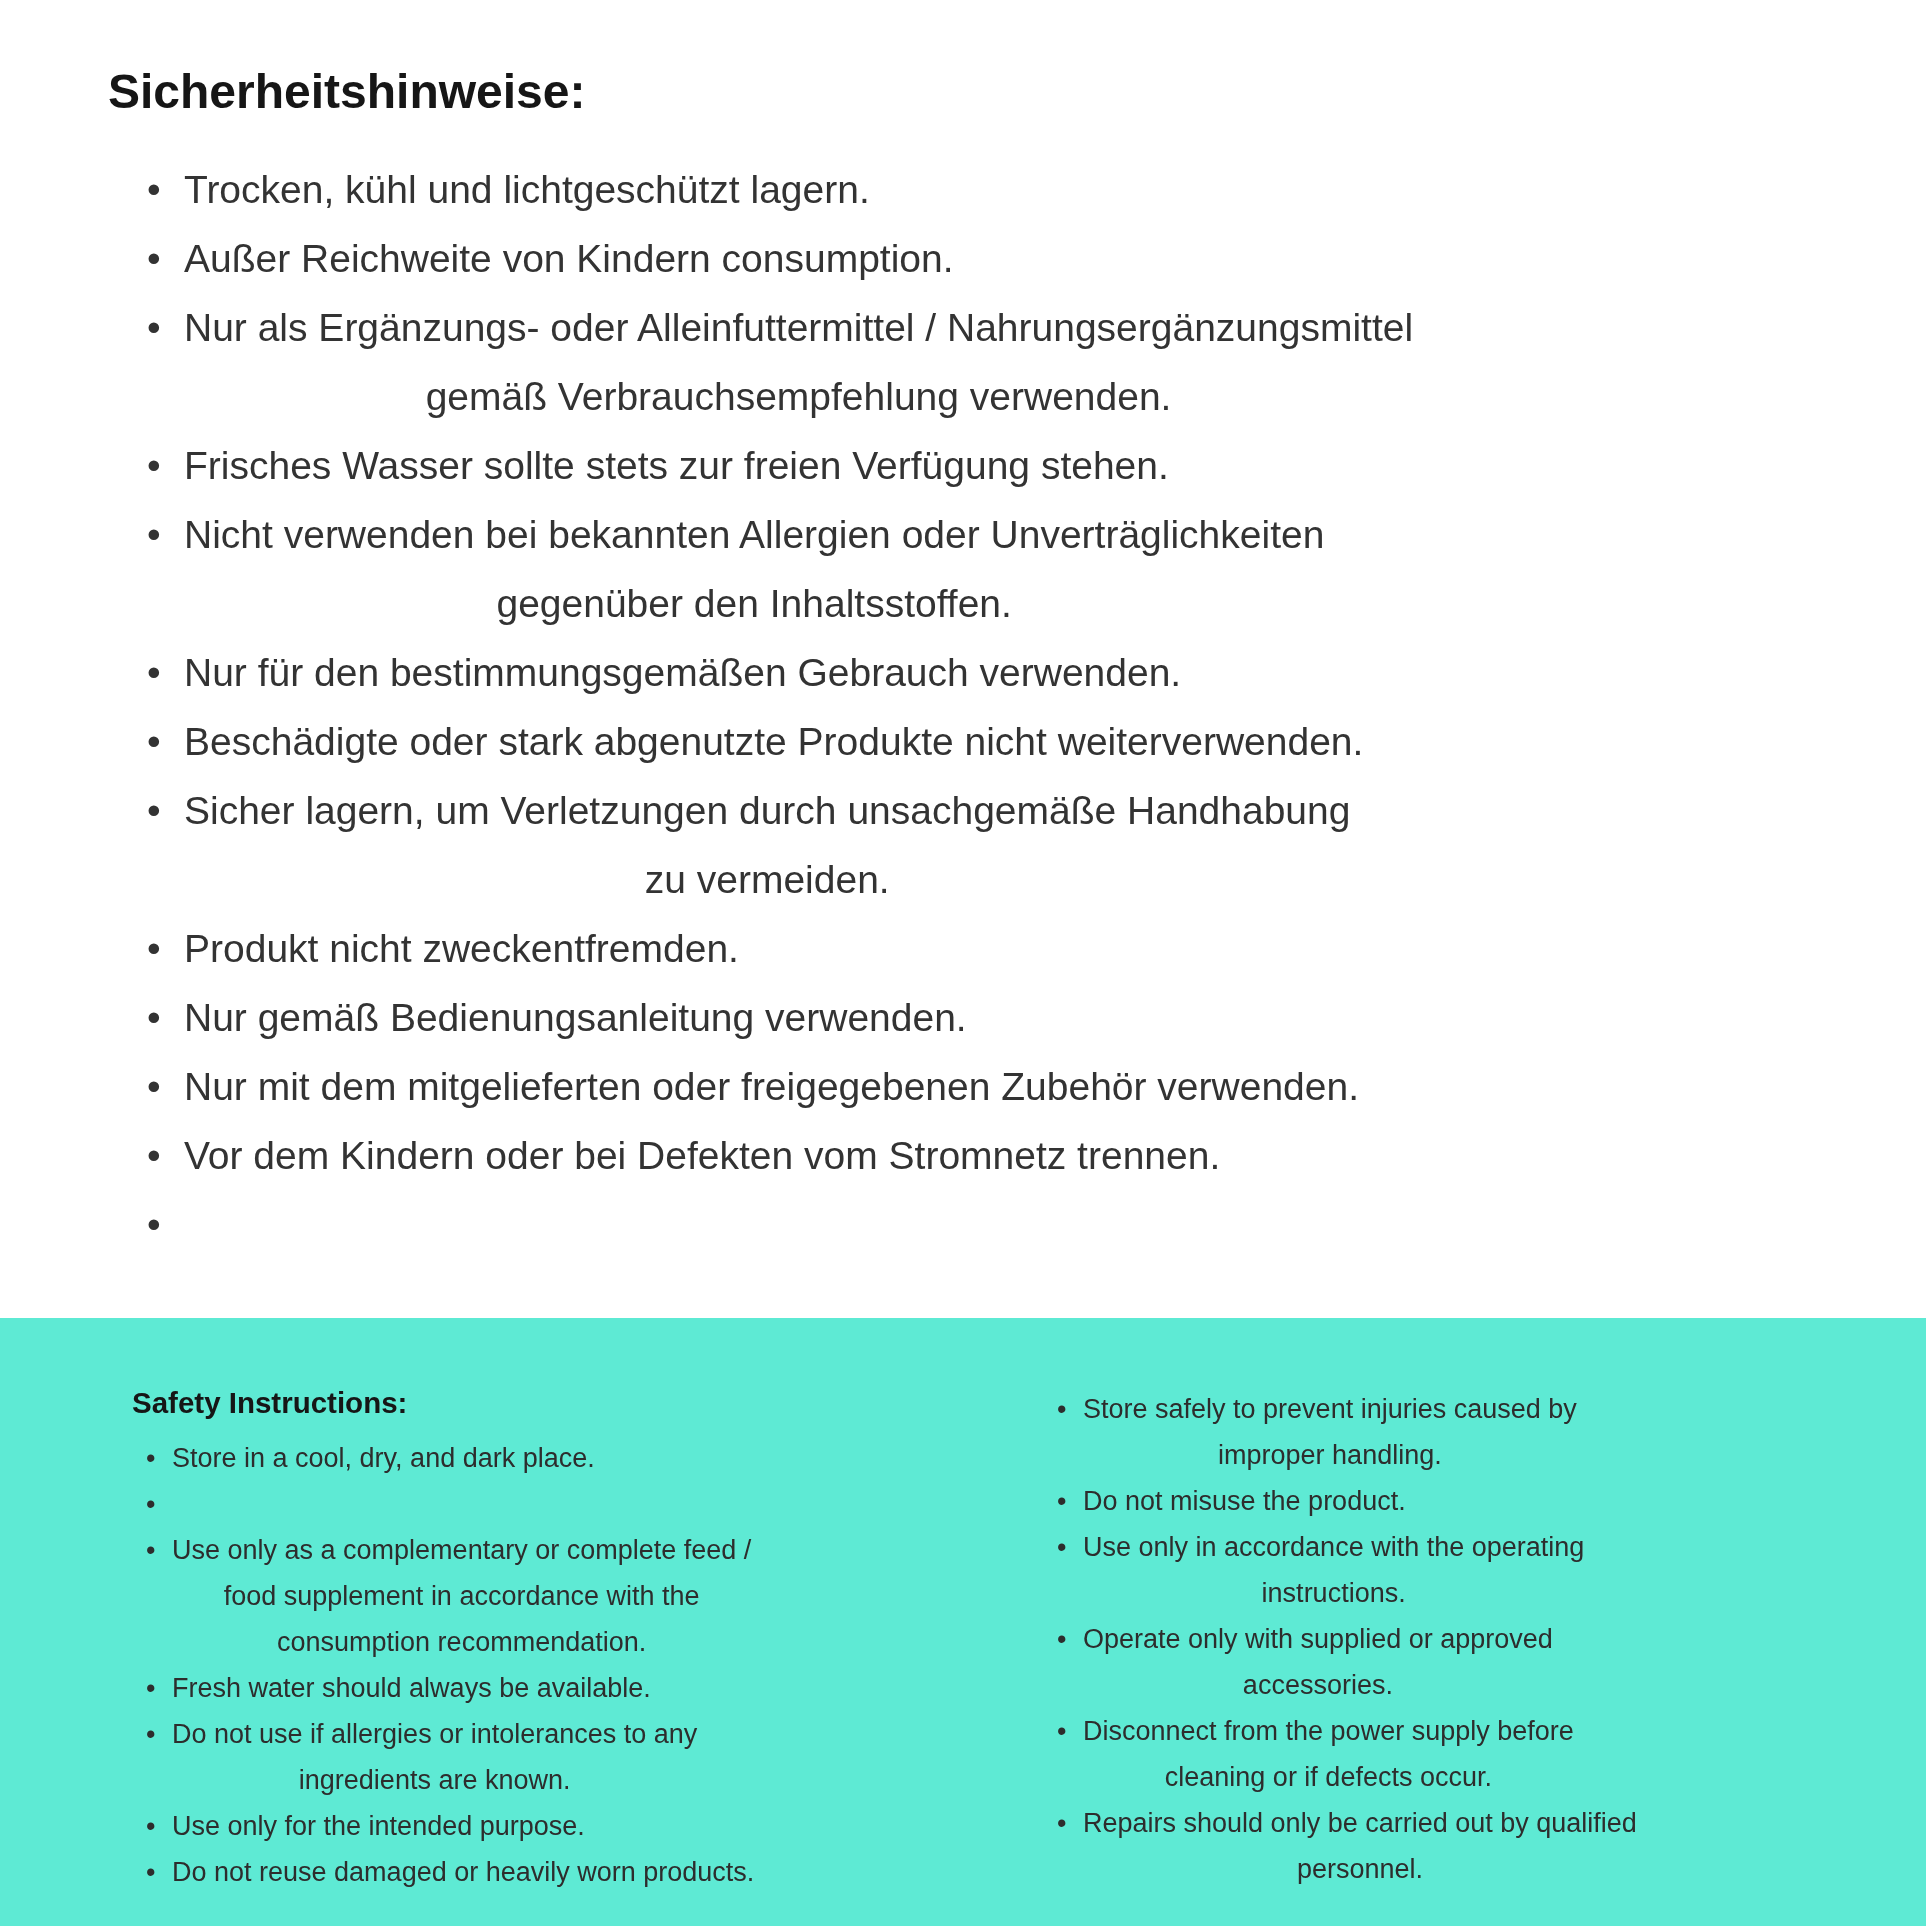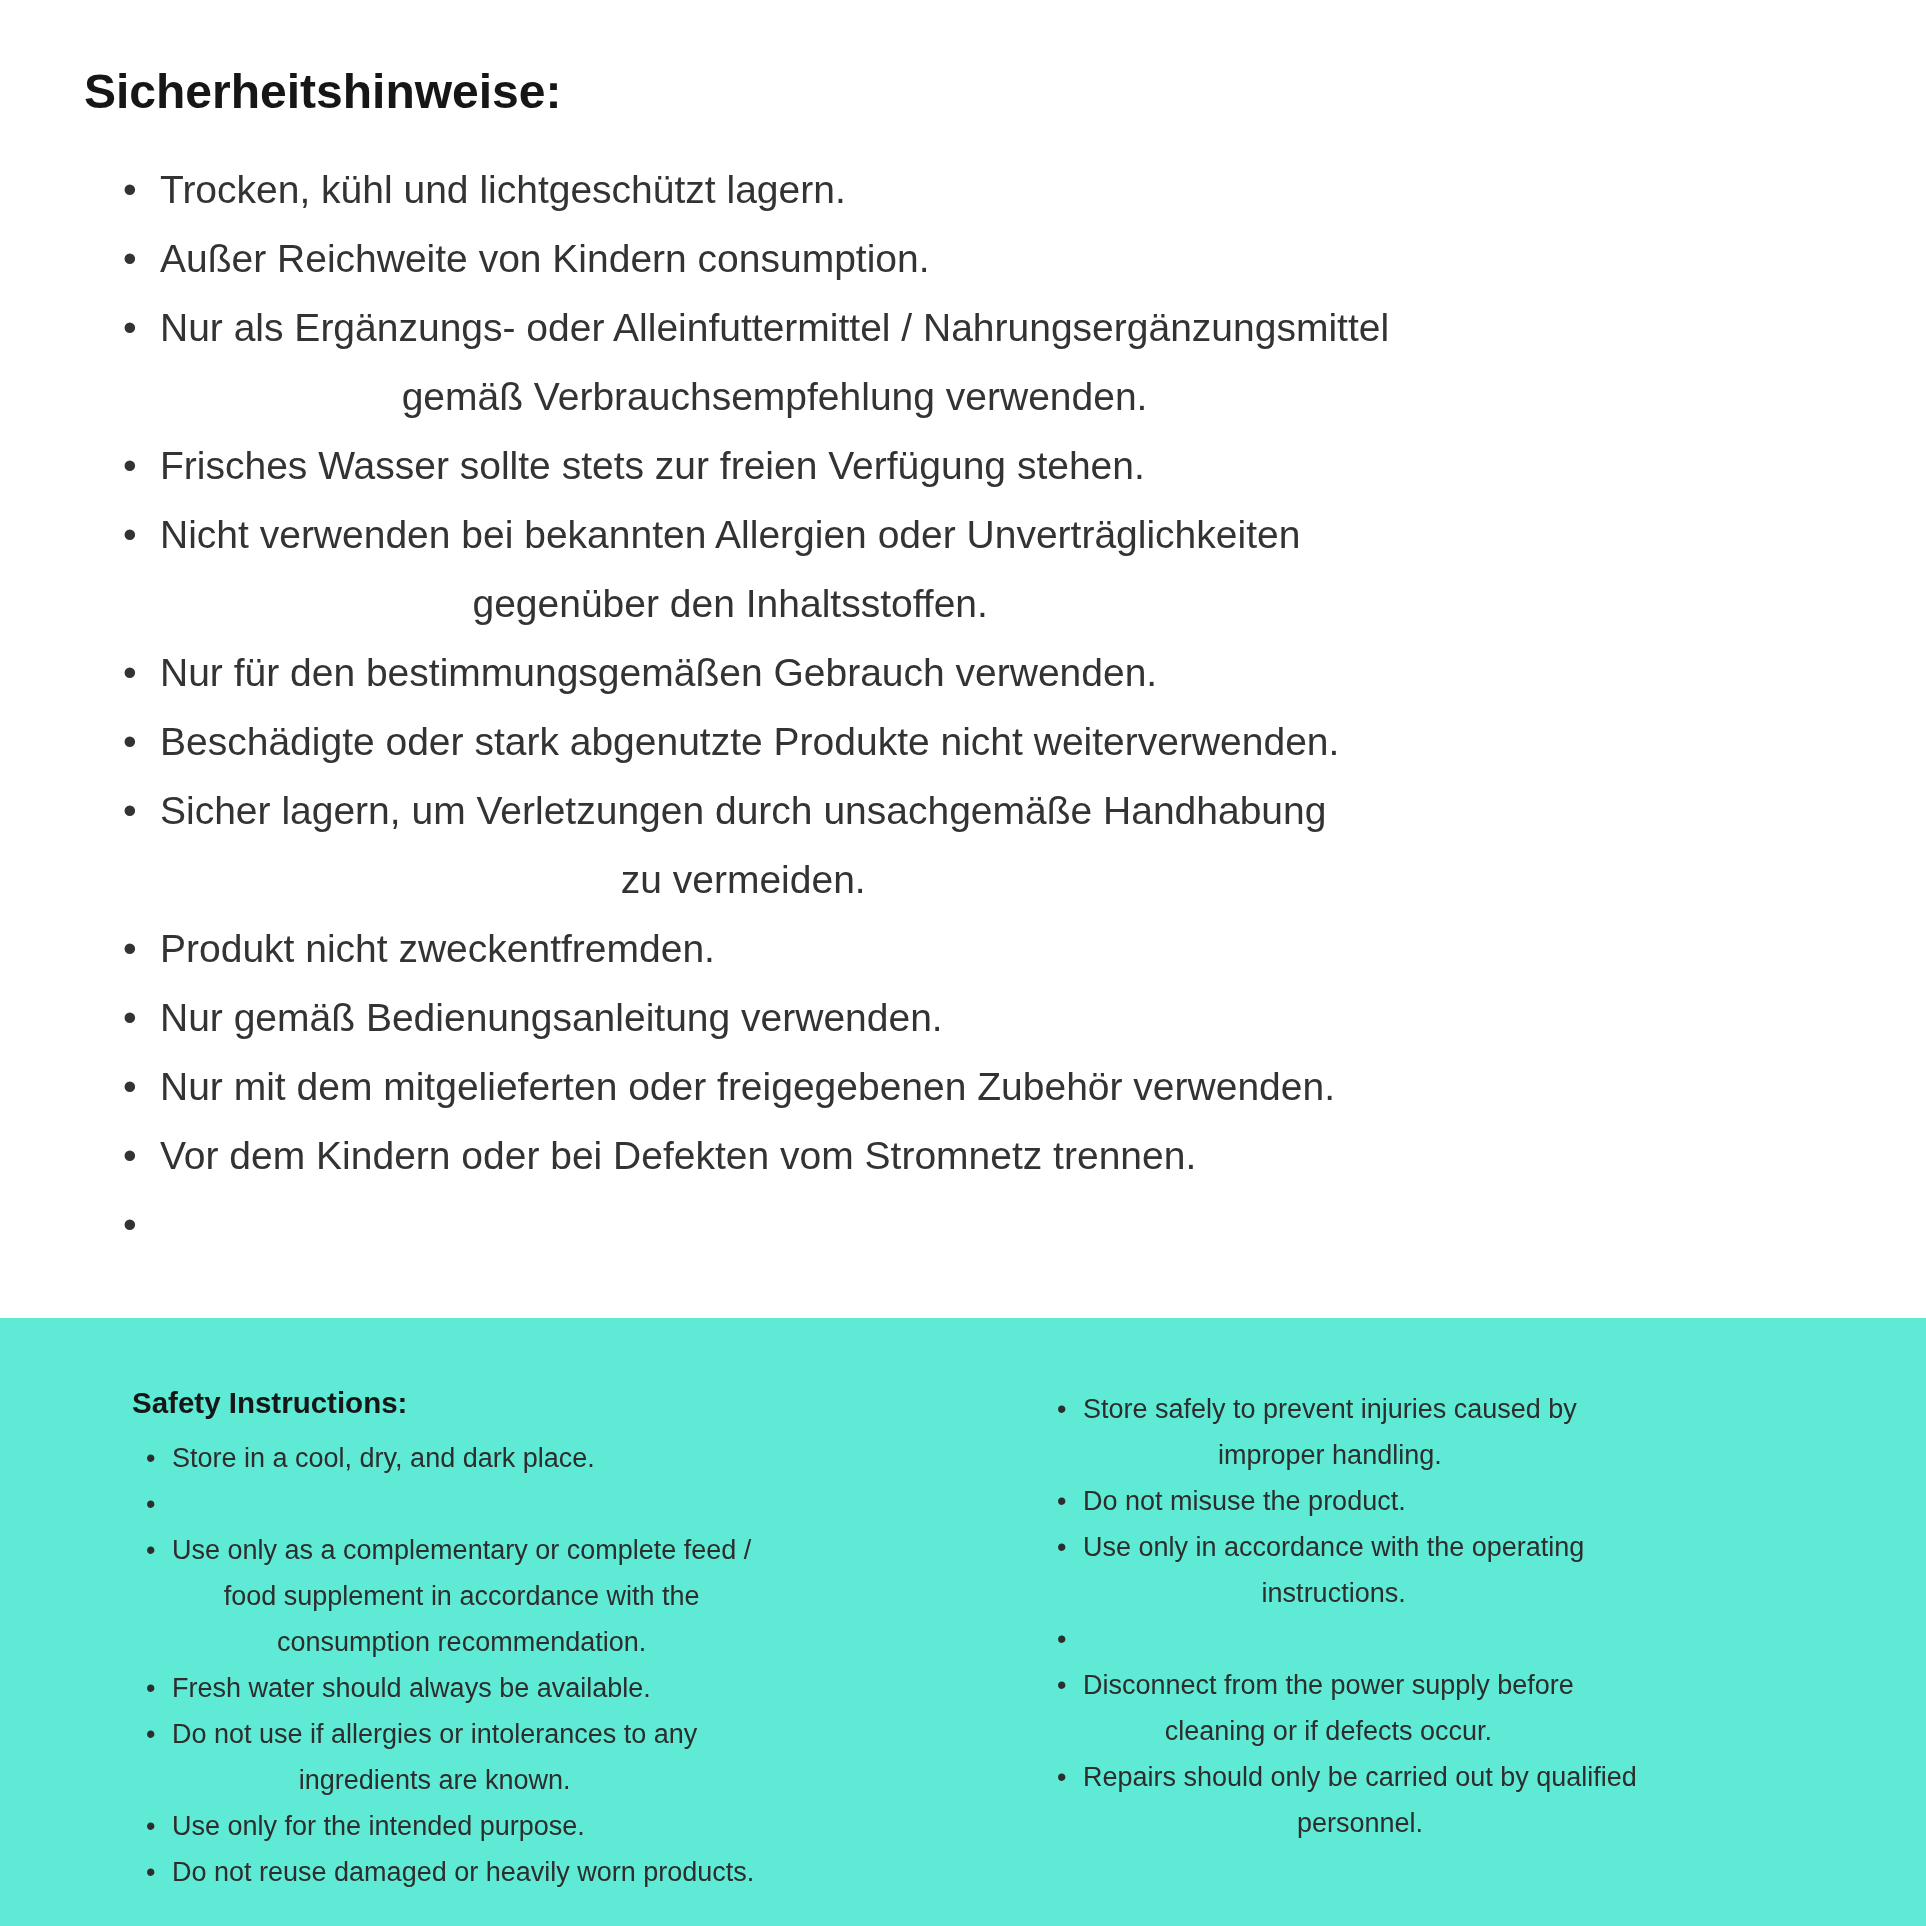--- a/index.html
+++ b/index.html
@@ -6,21 +6,21 @@
   html, body { width: 1926px; height: 1926px; }
   body {
     font-family: "Liberation Sans", "DejaVu Sans", sans-serif;
     background: #ffffff;
     color: #2d2d2d;
     -webkit-font-smoothing: antialiased;
   }
   .page { width: 1926px; height: 1926px; display: flex; flex-direction: column; overflow: hidden; }
 
   
-  .section-german { height: 1318px; padding: 64px 71px 0 84px; background: #ffffff; }
+  .section-german { height: 1318px; padding: 64px 71px 0 108px; background: #ffffff; }
   .german-title {
     font-size: 48px; font-weight: 700; color: #161616; margin-bottom: 36px;
   }
   .de-list { list-style: none; padding-left: 39px; }
   .de-list li { display: flex; align-items: flex-start; font-size: 39px; line-height: 69px; color: #333333; }
   .de-list .bullet { width: 37px; flex: none; }
 
   .item-text { white-space: pre-line; text-align: center; }
 
   
@@ -148,20 +148,22 @@
             <span class="bullet">•</span>
             <span class="item-text">Do not misuse the product.</span>
           </li>
           <li>
             <span class="bullet">•</span>
             <span class="item-text">Use only in accordance with the operating
 instructions.</span>
           </li>
           <li>
             <span class="bullet">•</span>
+            <span class="item-text">Operate only with supplied or approved
+accessories.</span>
           </li>
           <li>
             <span class="bullet">•</span>
             <span class="item-text">Disconnect from the power supply before
 cleaning or if defects occur.</span>
           </li>
           <li>
             <span class="bullet">•</span>
             <span class="item-text">Repairs should only be carried out by qualified
 personnel.</span>

